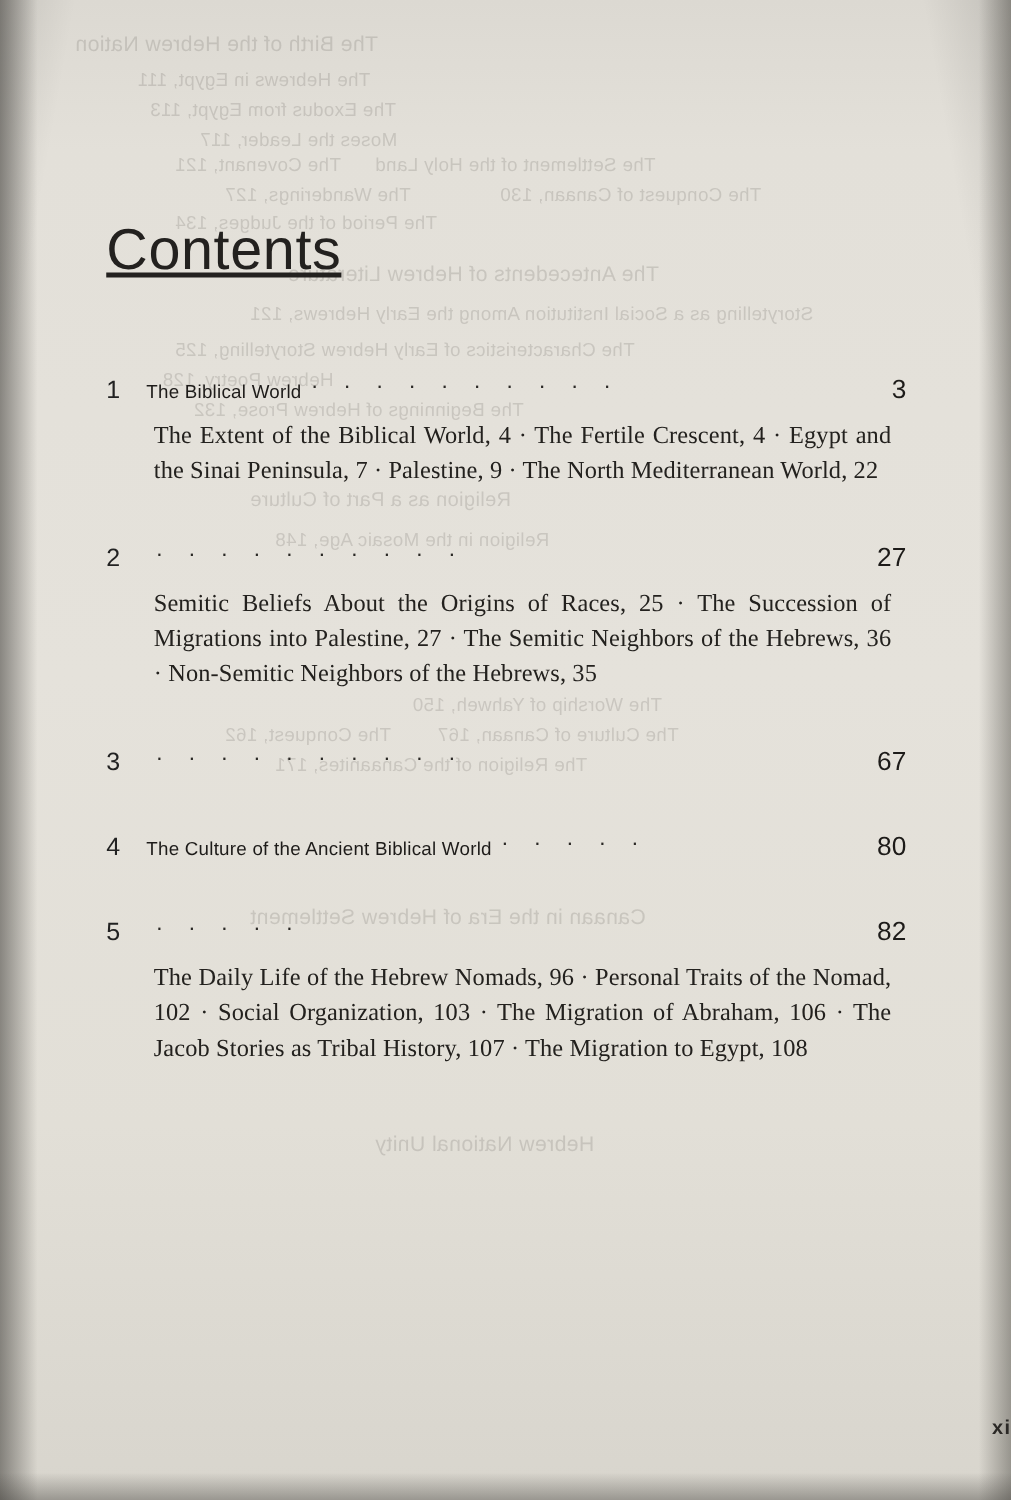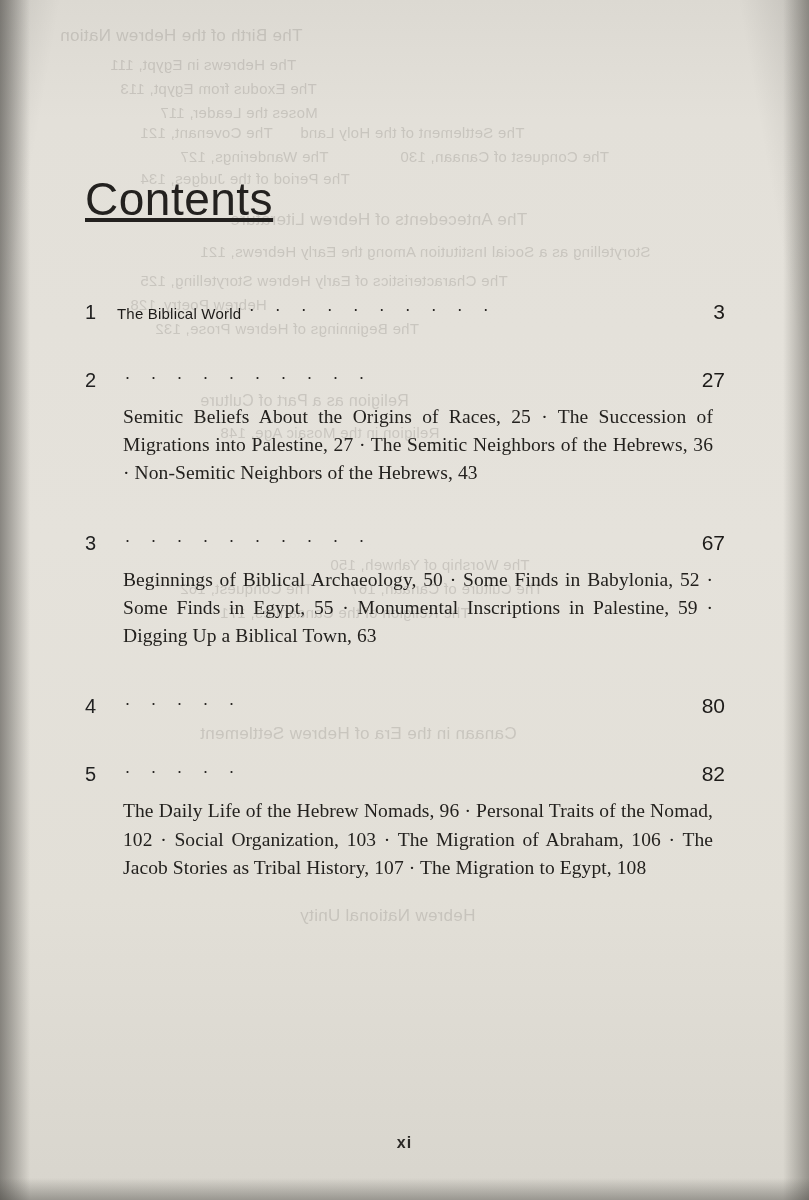--- a/index.html
+++ b/index.html
@@ -125,21 +125,21 @@
     color: #23211e;
     text-align: justify;
     width: 590px;
     letter-spacing: 0.1px;
   }
 
   .folio {
     position: absolute;
     left: 0; right: 0;
     bottom: 48px;
-    text-align: center;
+    text-align: right;
     font-family: "Liberation Sans", sans-serif;
     font-size: 16px;
     font-weight: bold;
     color: #2b2926;
     letter-spacing: 1px;
   }
 </style>
 </head>
 <body>
 
@@ -178,47 +178,48 @@
 
     <div class="entry">
       <div class="entry-head">
         <span class="entry-num">1</span>
         <span class="entry-title">The Biblical World</span>
         <span class="leader">
             <span class="dots">..........</span>
           </span>
         <span class="entry-page">3</span>
       </div>
+      <div class="entry-desc">The Extent of the Biblical World, 4 · The Fertile Crescent, 4 · Egypt and the Sinai Peninsula, 7 · Palestine, 9 · The North Mediterranean World, 22</div>
     </div>
 
     <div class="entry">
       <div class="entry-head">
         <span class="entry-num">2</span>
         <span class="leader">
             <span class="dots">..........</span>
           </span>
         <span class="entry-page">27</span>
       </div>
-      <div class="entry-desc">Semitic Beliefs About the Origins of Races, 25 · The Succession of Migrations into Palestine, 27 · The Semitic Neighbors of the Hebrews, 36 · Non-Semitic Neighbors of the Hebrews, 43</div>
+      <div class="entry-desc">Semitic Beliefs About the Origins of Races, 25 · The Succession of Migrations into Palestine, 27 · The Semitic Neighbors of the Hebrews, 36 · Non-Semitic Neighbors of the Hebrews, 35</div>
     </div>
 
     <div class="entry">
       <div class="entry-head">
         <span class="entry-num">3</span>
         <span class="leader">
             <span class="dots">..........</span>
           </span>
         <span class="entry-page">67</span>
       </div>
-      <div class="entry-desc">Beginnings of Biblical Archaeology, 50 · Some Finds in Babylonia, 52 · Some Finds in Egypt, 55 · Monumental Inscriptions in Palestine, 59 · Digging Up a Biblical Town, 63</div>
     </div>
 
     <div class="entry">
       <div class="entry-head">
         <span class="entry-num">4</span>
+        <span class="entry-title">The Culture of the Ancient Biblical World</span>
         <span class="leader">
             <span class="dots">.....</span>
           </span>
         <span class="entry-page">80</span>
       </div>
     </div>
 
     <div class="entry">
       <div class="entry-head">
         <span class="entry-num">5</span>

